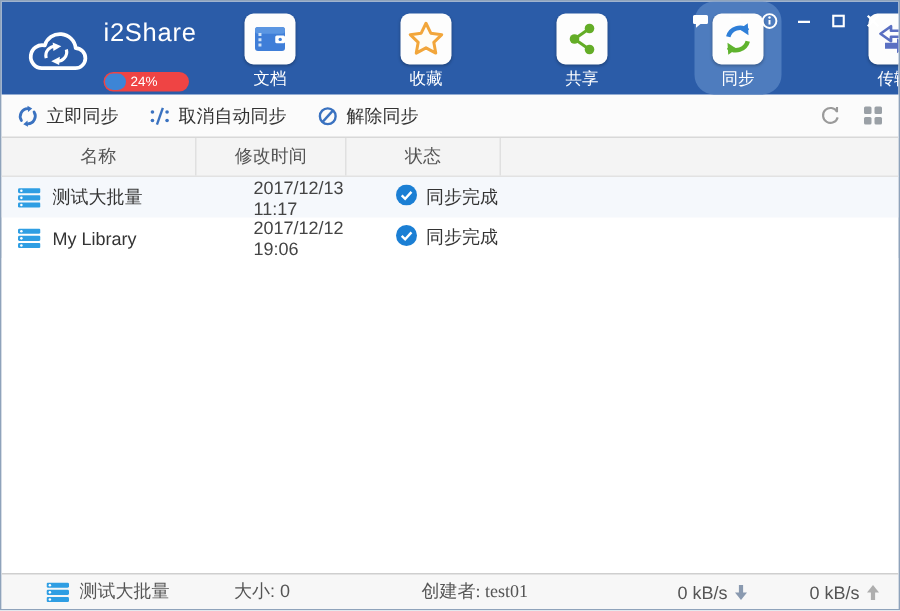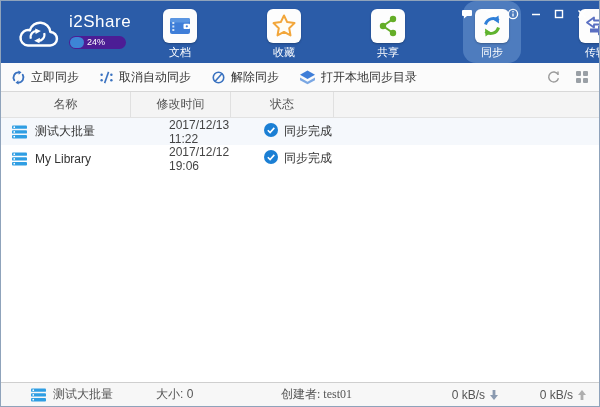--- a/index.html
+++ b/index.html
@@ -6,21 +6,21 @@
   html,body { width:600px; height:407px; }
   body { font-family:"Liberation Sans", sans-serif; background:#fff; }
   .window { width:600px; height:407px; border:1px solid #8fa3bb; display:flex; flex-direction:column; overflow:hidden; background:#fff; }
 
   
   .header { height:62px; background:#2b5ca8; position:relative; flex:0 0 62px; }
   .logo-area { position:absolute; left:14px; top:11px; display:flex; align-items:flex-start; }
   .cloud { margin-top:2px; }
   .logo-text { margin-left:8px; display:flex; flex-direction:column;text-align:center; }
   .app-name { color:#fff; font-size:17px; letter-spacing:0.5px; }
-  .progress-pill { margin-top:4px; width:57px; height:13px; background:#4c1d95; border-radius:7px; display:flex; align-items:center; position:relative; }
+  .progress-pill { margin-top:16px; width:57px; height:13px; background:#ef4444; border-radius:7px; display:flex; align-items:center; position:relative; }
   .progress-fill { width:14px; height:11px; margin-left:1px; background:#3d85d6; border-radius:6px; }
   .progress-label { position:absolute; left:18px; top:1px; color:#fff; font-size:9px; }
   .tabs { position:absolute; left:150px; top:0; height:62px; display:flex;gap:46px; }
   .tab { width:58px; height:62px; display:flex; flex-direction:column; align-items:center; cursor:pointer; }
   .tab.active { background:#4e7cbe;border-radius:13px; }
   .tab-iconbox { margin-top:8px; width:34px; height:34px; background:#fdfdfd; border-radius:6px; box-shadow:0 1px 2px rgba(0,0,0,0.25); display:flex; align-items:center; justify-content:center; }
   .tab-label { margin-top:2px; color:#fff; font-size:11px; }
   .win-controls { position:absolute; right:10px; top:6px; display:flex; align-items:center; gap:9px; }
   .win-btn { width:14px; height:14px; display:flex; align-items:center; justify-content:center; cursor:pointer; }
 
@@ -192,27 +192,20 @@
       </svg>
       <span>取消自动同步</span>
     </div>
     <div class="action-btn">
       <svg width="15" height="15" viewBox="0 0 16 16">
         <circle cx="8" cy="8" r="5.6" fill="none" stroke="#3a72c0" stroke-width="1.7"></circle>
         <line x1="4.2" y1="12.2" x2="11.8" y2="3.8" stroke="#3a72c0" stroke-width="1.7"></line>
       </svg>
       <span>解除同步</span>
     </div>
-    <div class="action-btn">
-      <svg width="17" height="15" viewBox="0 0 18 16">
-        <polygon points="9,0.5 17,5 9,9.5 1,5" fill="#3f7ed8"></polygon>
-        <polygon points="1,8 9,12.5 17,8 17,10.8 9,15.3 1,10.8" fill="#7aa7e3"></polygon>
-      </svg>
-      <span>打开本地同步目录</span>
-    </div>
     <div class="action-spacer"></div>
     <div class="icon-btn">
       <svg width="15" height="15" viewBox="0 0 16 16">
         <path d="M12.8,4.8 A5.3,5.3 0 1 0 13.3,8.8" fill="none" stroke="#9a9a9a" stroke-width="1.5"></path>
         <line x1="12.8" y1="1.5" x2="12.8" y2="5.2" stroke="#9a9a9a" stroke-width="1.5"></line>
       </svg>
     </div>
     <div class="icon-btn">
       <svg width="14" height="14" viewBox="0 0 14 14">
         <rect x="1" y="1" width="5" height="5" rx="1" fill="#9aa0a6"></rect>
@@ -235,21 +228,21 @@
       <svg width="15" height="14" viewBox="0 0 16 14">
         <rect x="0" y="0" width="16" height="3.6" rx="1" fill="#2f9ee3"></rect>
         <rect x="0" y="5.1" width="16" height="3.6" rx="1" fill="#2f9ee3"></rect>
         <rect x="0" y="10.2" width="16" height="3.6" rx="1" fill="#2f9ee3"></rect>
         <circle cx="2.4" cy="1.8" r="0.9" fill="#fff"></circle>
         <circle cx="2.4" cy="6.9" r="0.9" fill="#fff"></circle>
         <circle cx="2.4" cy="12" r="0.9" fill="#fff"></circle>
       </svg>
       <span class="nm">测试大批量</span>
     </div>
-    <div class="cell-time">2017/12/13 11:22</div>
+    <div class="cell-time">2017/12/13 11:17</div>
     <div class="cell-status">
       <svg width="14" height="14" viewBox="0 0 14 14">
         <circle cx="7" cy="7" r="7" fill="#1b7fd4"></circle>
         <polyline points="3.8,7.2 6.1,9.5 10.3,4.9" fill="none" stroke="#fff" stroke-width="1.6"></polyline>
       </svg>
       <span class="st">同步完成</span>
     </div>
   </div>
 
   <div class="row">

